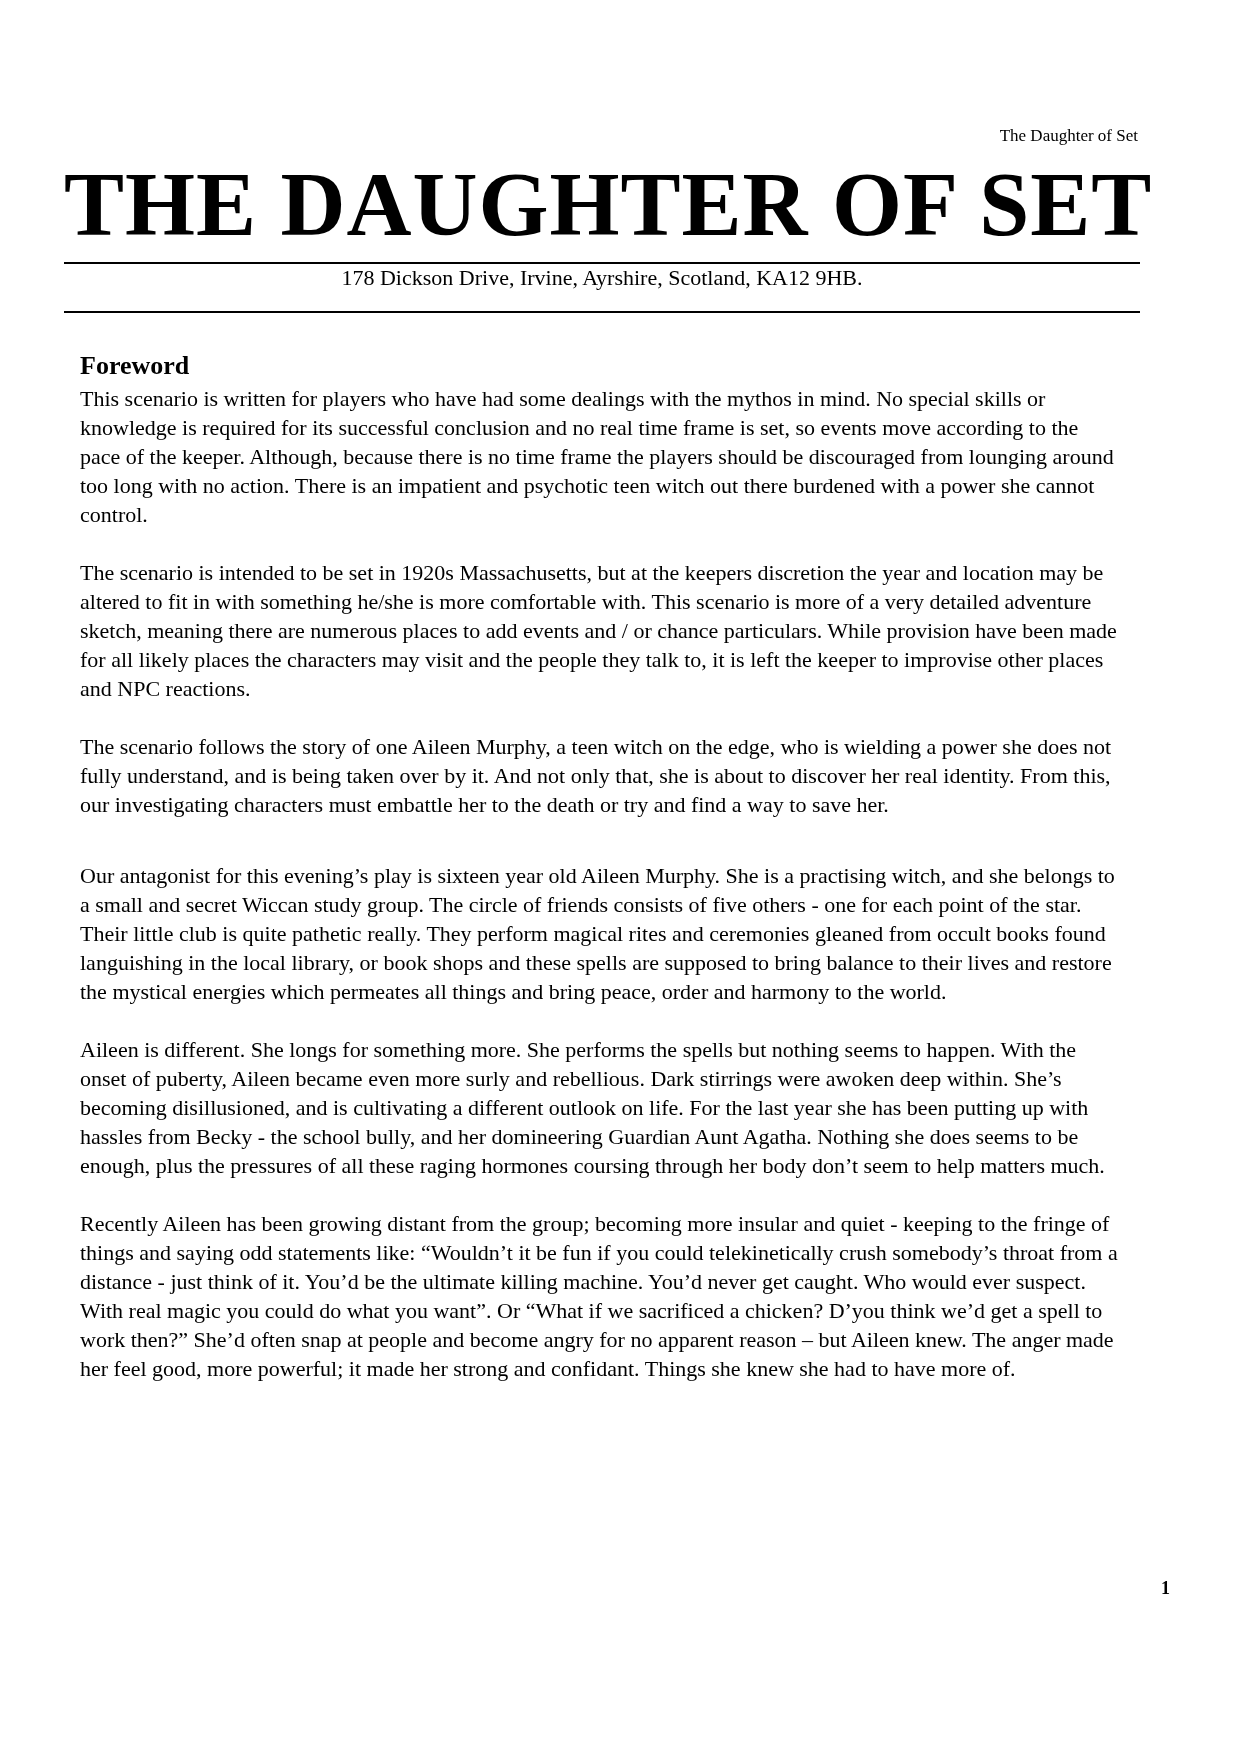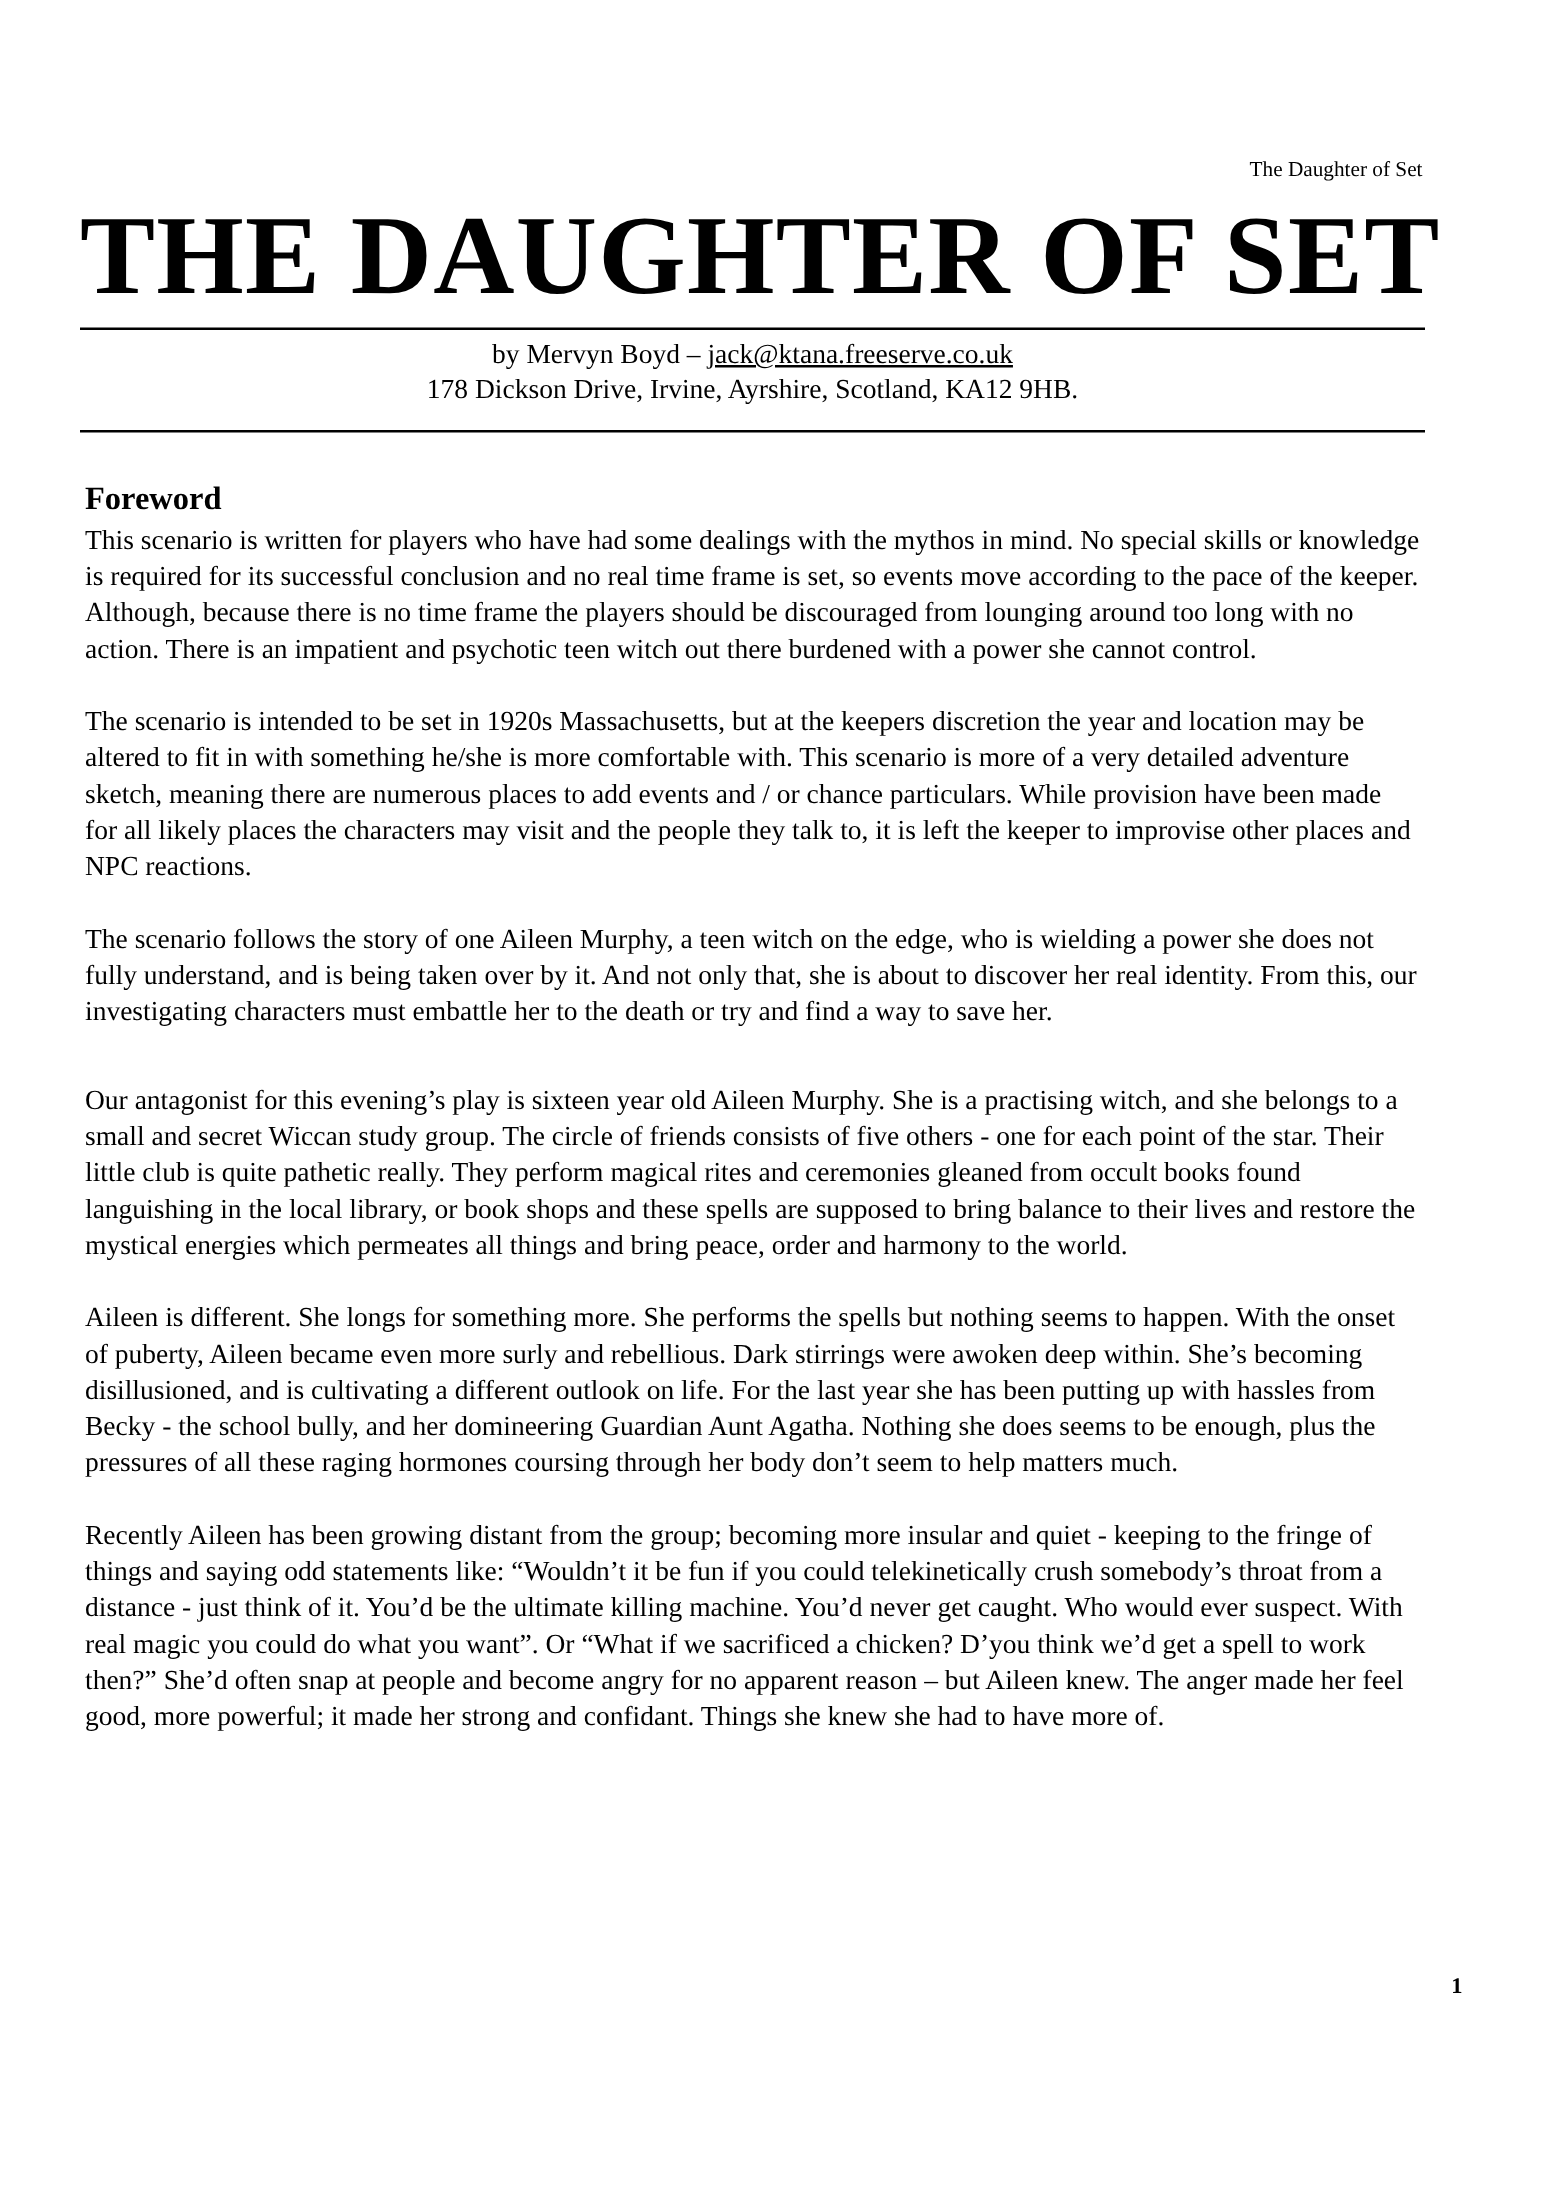--- a/index.html
+++ b/index.html
@@ -49,21 +49,21 @@
     text-decoration: underline;
     color: #000000;
     cursor: pointer;
   }
   .address {
     font-size: 22px;
     line-height: 28px;
     text-align: center;
     margin-bottom: 19px;
   }
-  .section { margin: 4px; }
+  .section { margin: 16px; }
   .section-heading {
     font-size: 26px;
     font-weight: 700;
     line-height: 30px;
     margin: 0 0 3px 0;
   }
   .section-foreword { margin-top: 38px; }
   .section-keeper { margin-top: 42px; }
   .section p {
     font-size: 22px;
@@ -83,23 +83,20 @@
 <body>
 
 <div class="page">
 
   <div class="running-header">The Daughter of Set</div>
 
   <h1 class="title">THE DAUGHTER OF SET</h1>
 
   <hr class="rule rule-title">
 
-  <div class="byline">
-    <span>by Mervyn Boyd – </span><a class="email">jack@ktana.freeserve.co.uk</a>
-  </div>
 
   <div class="address">178 Dickson Drive, Irvine, Ayrshire, Scotland, KA12 9HB.</div>
 
   <hr class="rule">
 
   <div class="section section-foreword">
     <h2 class="section-heading">Foreword</h2>
     <p>This scenario is written for players who have had some dealings with the mythos in mind. No special skills or knowledge is required for its successful conclusion and no real time frame is set, so events move according to the pace of the keeper. Although, because there is no time frame the players should be discouraged from lounging around too long with no action. There is an impatient and psychotic teen witch out there burdened with a power she cannot control.</p>
     <p>The scenario is intended to be set in 1920s Massachusetts, but at the keepers discretion the year and location may be altered to fit in with something he/she is more comfortable with. This scenario is more of a very detailed adventure sketch, meaning there are numerous places to add events and / or chance particulars. While provision have been made for all likely places the characters may visit and the people they talk to, it is left the keeper to improvise other places and NPC reactions.</p>
     <p>The scenario follows the story of one Aileen Murphy, a teen witch on the edge, who is wielding a power she does not fully understand, and is being taken over by it. And not only that, she is about to discover her real identity. From this, our investigating characters must embattle her to the death or try and find a way to save her.</p>

